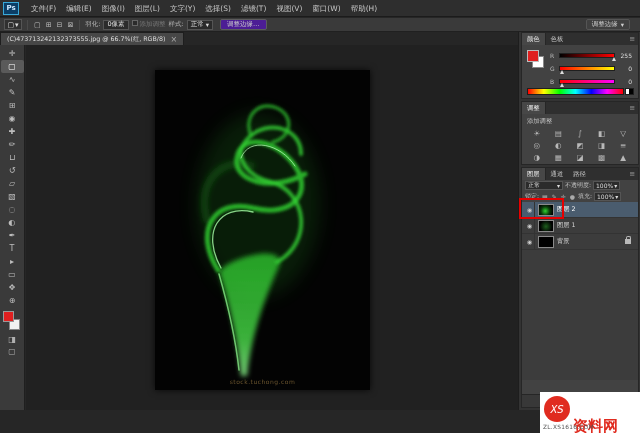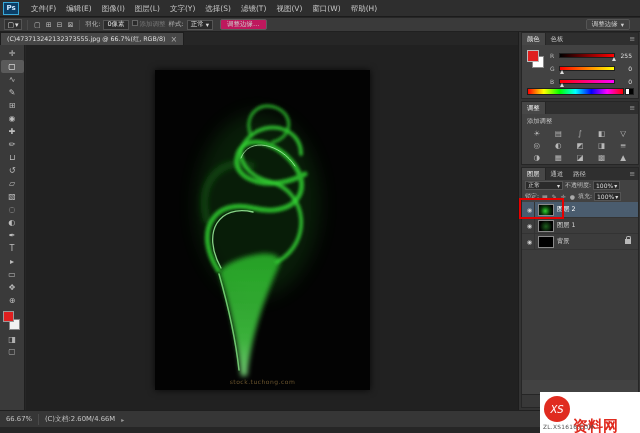--- a/index.html
+++ b/index.html
@@ -19,21 +19,21 @@
     border-bottom:1px solid #202020;display:flex;align-items:center;font-size:6.5px;color:#b5b5b5;gap:3px;padding:0 4px}
   .opt-toolico{width:18px;height:11px;background:#303030;border:1px solid #555;display:flex;
     align-items:center;justify-content:center;gap:1px;font-size:7px;color:#ddd}
   .opt-sep{width:1px;height:10px;background:#222;border-right:1px solid #4a4a4a;margin:0 2px}
   .mode-ico{font-size:7px;color:#bbb;padding:0 1px}
   .opt-label{white-space:nowrap}
   .opt-field{height:10px;background:#2b2b2b;border:1px solid #555;padding:0 3px;display:flex;
     align-items:center;gap:2px;color:#ddd;white-space:nowrap}
   .cbox{display:inline-block;width:6px;height:6px;background:#2b2b2b;border:1px solid #666;margin-right:2px}
   .dim{color:#787878}
-  .refine-btn{height:11px;border:1px solid #5d5d5d;border-radius:2px;background:#be185d;
+  .refine-btn{height:11px;border:1px solid #5d5d5d;border-radius:2px;background:#4c1d95;
     padding:4px 6px;display:flex;align-items:center;color:#cfcfcf;margin-left:4px;white-space:nowrap}
   .spacer{flex:1}
   .workspace-btn{height:11px;border:1px solid #555;border-radius:2px;background:#404040;
     padding:0 5px;display:flex;align-items:center;gap:3px;color:#cfcfcf;margin-right:6px;white-space:nowrap}
 
   
   .tabbar{position:absolute;left:0;top:32px;width:518px;height:13px;background:#262626;display:flex}
   .doc-tab{height:13px;background:#474747;border:1px solid #1e1e1e;border-bottom:none;
     display:flex;align-items:center;gap:5px;padding:0 6px;font-size:6.3px;color:#dedede;white-space:nowrap}
   .tab-close{color:#aaa;font-size:8px}
@@ -376,26 +376,20 @@
         <span>fx</span>
         <span>◨</span>
         <span>◑</span>
         <span>❒</span>
         <span>⊞</span>
         <span>✕</span>
       </div>
     </div>
   </div>
 
-  <div class="statusbar">
-    <span>66.67%</span>
-    <span class="sb-sep"></span>
-    <span>(C)文档:2.60M/4.66M</span>
-    <span class="sb-arrow">▸</span>
-  </div>
 
   <div class="annotation-box"></div>
 
   <div class="site-watermark">
     <div class="wm-circle">XS</div>
     <div class="wm-brand">资料网</div>
     <div class="wm-url">ZL.XS1616.COM</div>
   </div>
 
 </div>

